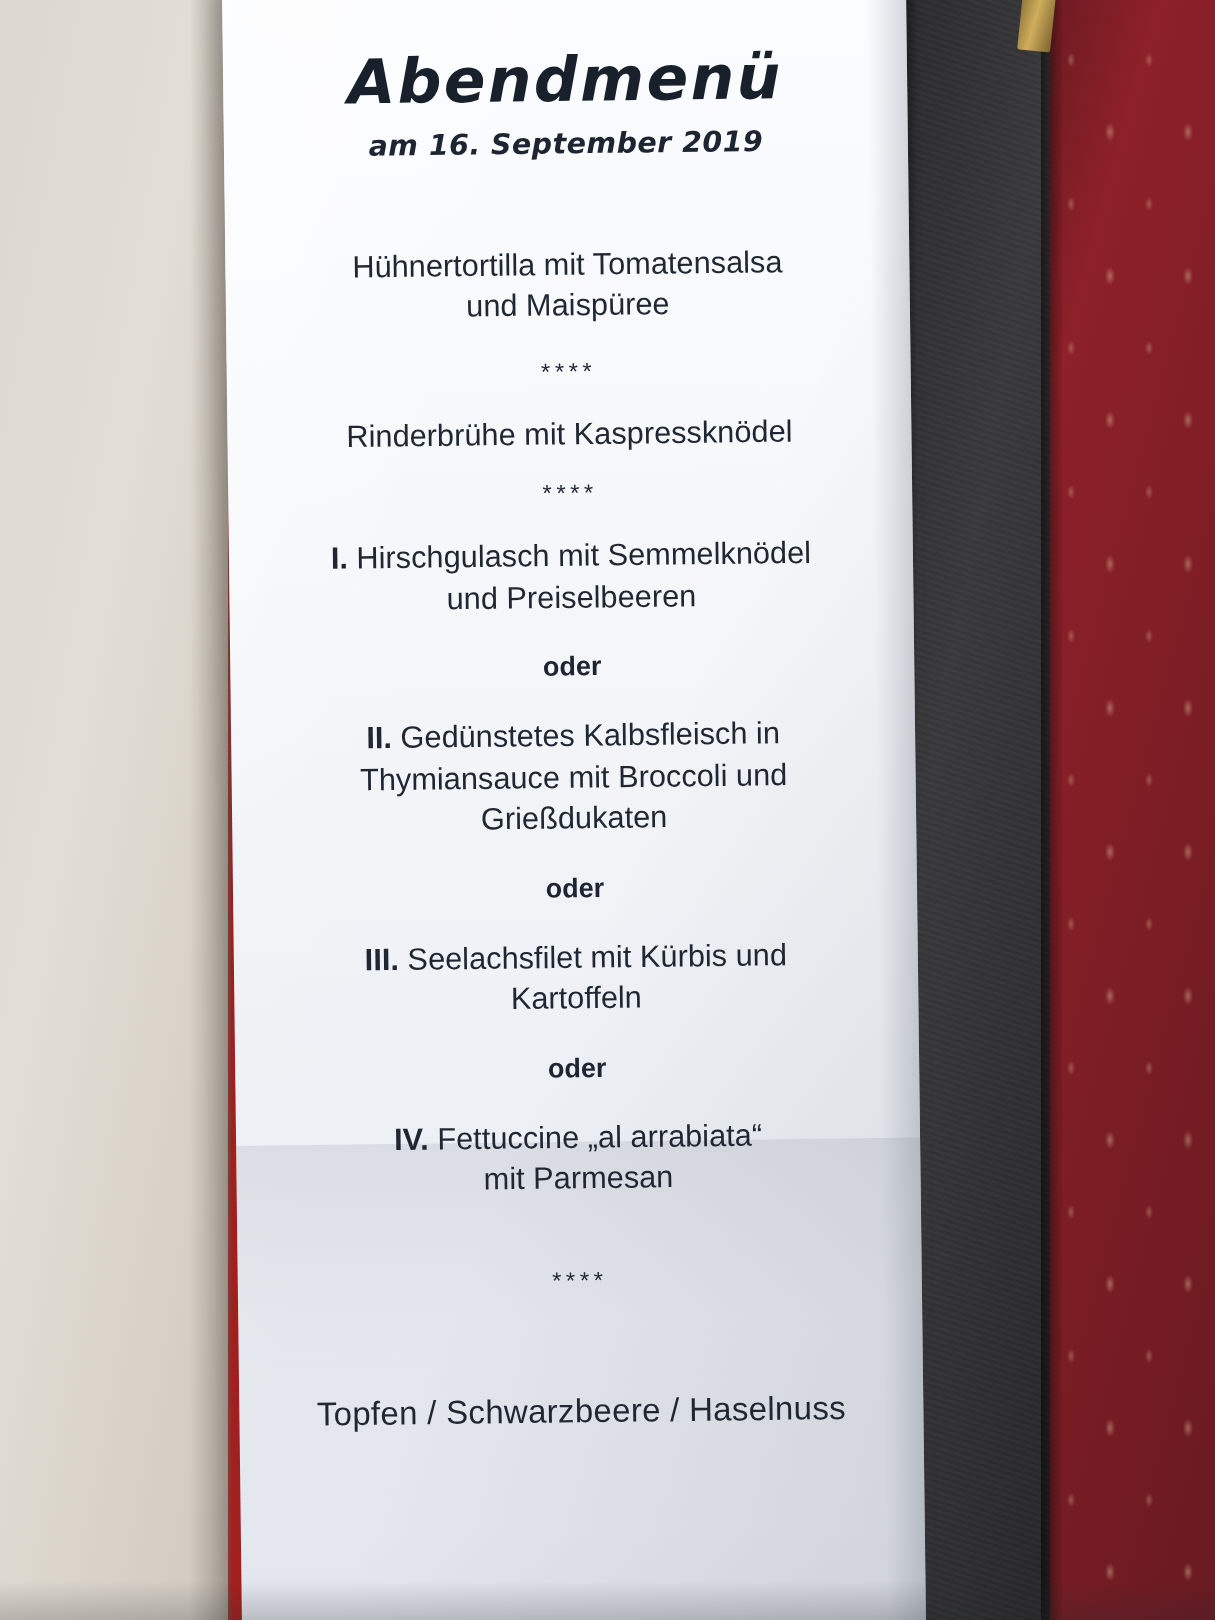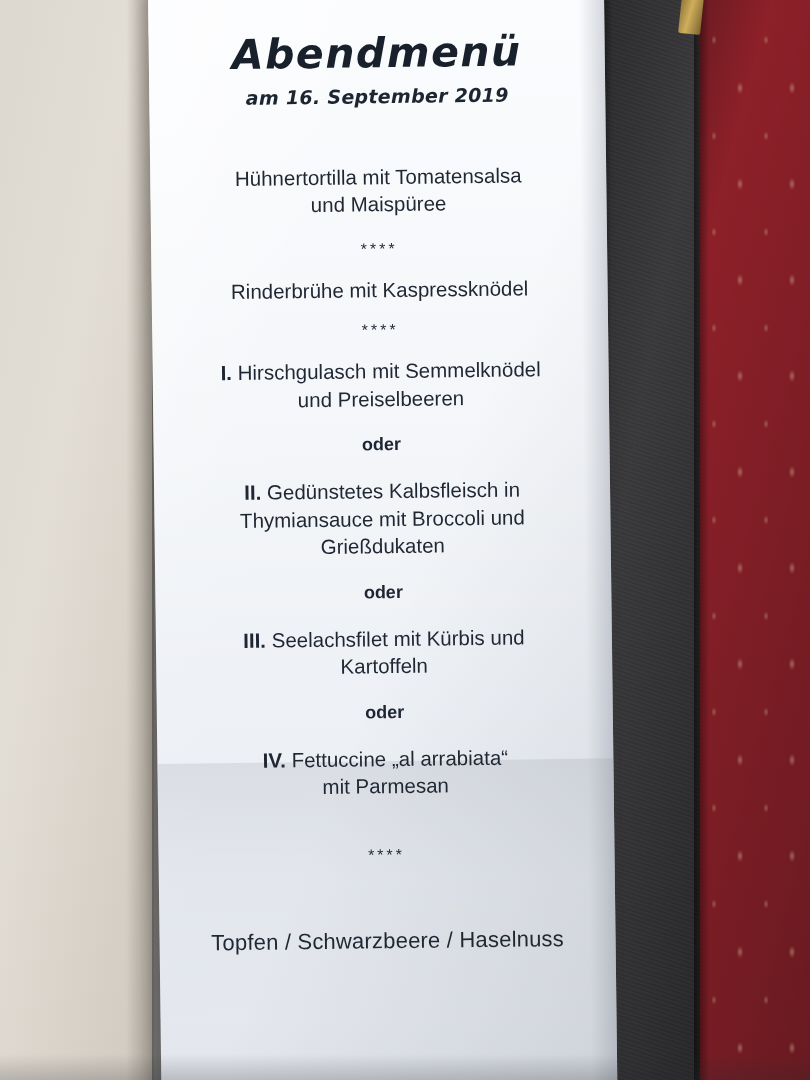--- a/index.html
+++ b/index.html
@@ -10,21 +10,21 @@
     overflow: hidden;
     background: #000;
     font-family: "Liberation Sans", sans-serif;
   }
 
   #scene {
     position: relative;
     width: 810px;
     height: 1080px;
     overflow: hidden;
-    background: #737373;
+    background: #b91c1c;
   }
 
   
   .wall {
     position: absolute;
     left: 0; top: 0;
     width: 152px; height: 1080px;
     background: linear-gradient(100deg, #ddd8cf 0%, #e3ded5 40%, #cfc9bf 100%);
   }
   .wall-shadow {

